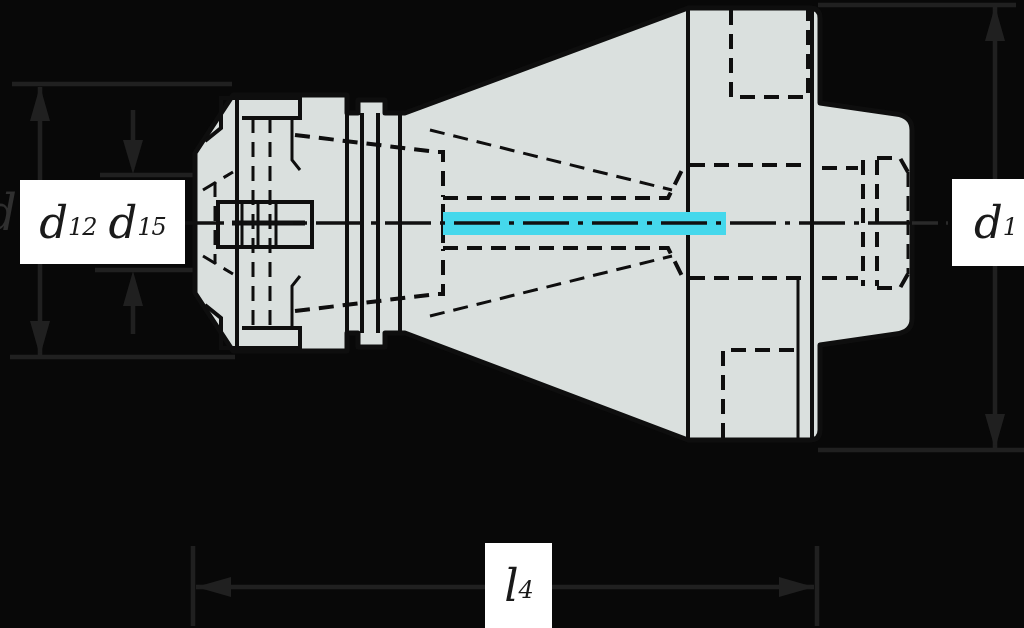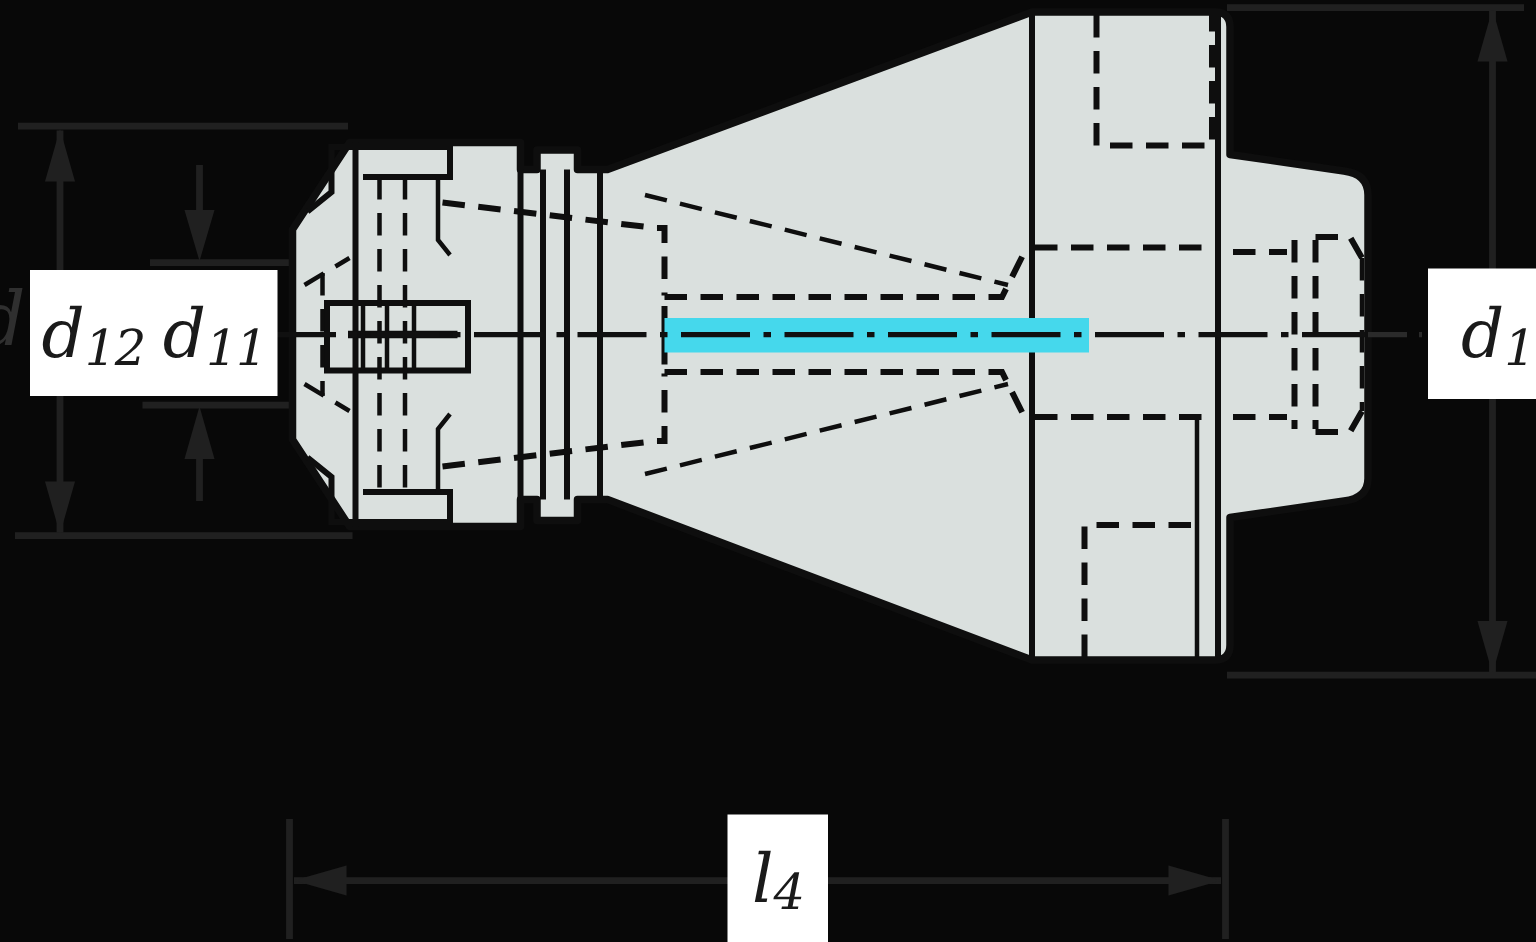--- a/index.html
+++ b/index.html
@@ -21,21 +21,21 @@
   .hid{stroke:var(--outline);fill:none;stroke-width:4;stroke-dasharray:15 9;}
   .hid3{stroke-width:3;}
   .cl{stroke:#101010;fill:none;stroke-width:3.5;stroke-dasharray:46 9 5 9;}
   .clx{stroke:#2a2a2a;fill:none;stroke-width:3.5;stroke-dasharray:26 8 5 8;}
   .coolant{fill:var(--coolant-highlight);}
   
   .lblbox{position:absolute;background:var(--label-box);color:var(--label-text);
           display:flex;align-items:center;justify-content:center;
           font-style:italic;font-size:45px;line-height:1;white-space:nowrap;}
   .lblbox .grp{display:inline-flex;align-items:flex-start;}
-  .lblbox .sb{font-size:33px;position:relative;top:15px;letter-spacing:-1px;}
+  .lblbox .sb{font-size:24px;position:relative;top:15px;letter-spacing:-1px;}
   .gap{width:12px;display:inline-block;}
   #ghost-d{position:absolute;left:-15px;top:188px;color:var(--ghost-text);
            font-style:italic;font-size:50px;line-height:1;}
   #box-right{justify-content:flex-start;padding-left:22px;box-sizing:border-box;}
 </style>
 </head>
 <body>
 
 <div id="stage">
 
@@ -131,21 +131,21 @@
   <div id="ghost-d">d</div>
 
   <div class="lblbox" id="box-left" style="left:20px;top:180px;width:165px;height:84px;">
     <span class="grp">
         <span>d</span>
         <span class="sb">12</span>
       </span>
     <span class="gap"></span>
     <span class="grp">
         <span>d</span>
-        <span class="sb">11</span>
+        <span class="sb">15</span>
       </span>
   </div>
 
   <div class="lblbox" id="box-right" style="left:952px;top:179px;width:100px;height:87px;">
     <span class="grp">
         <span>d</span>
         <span class="sb">1</span>
       </span>
   </div>
 

